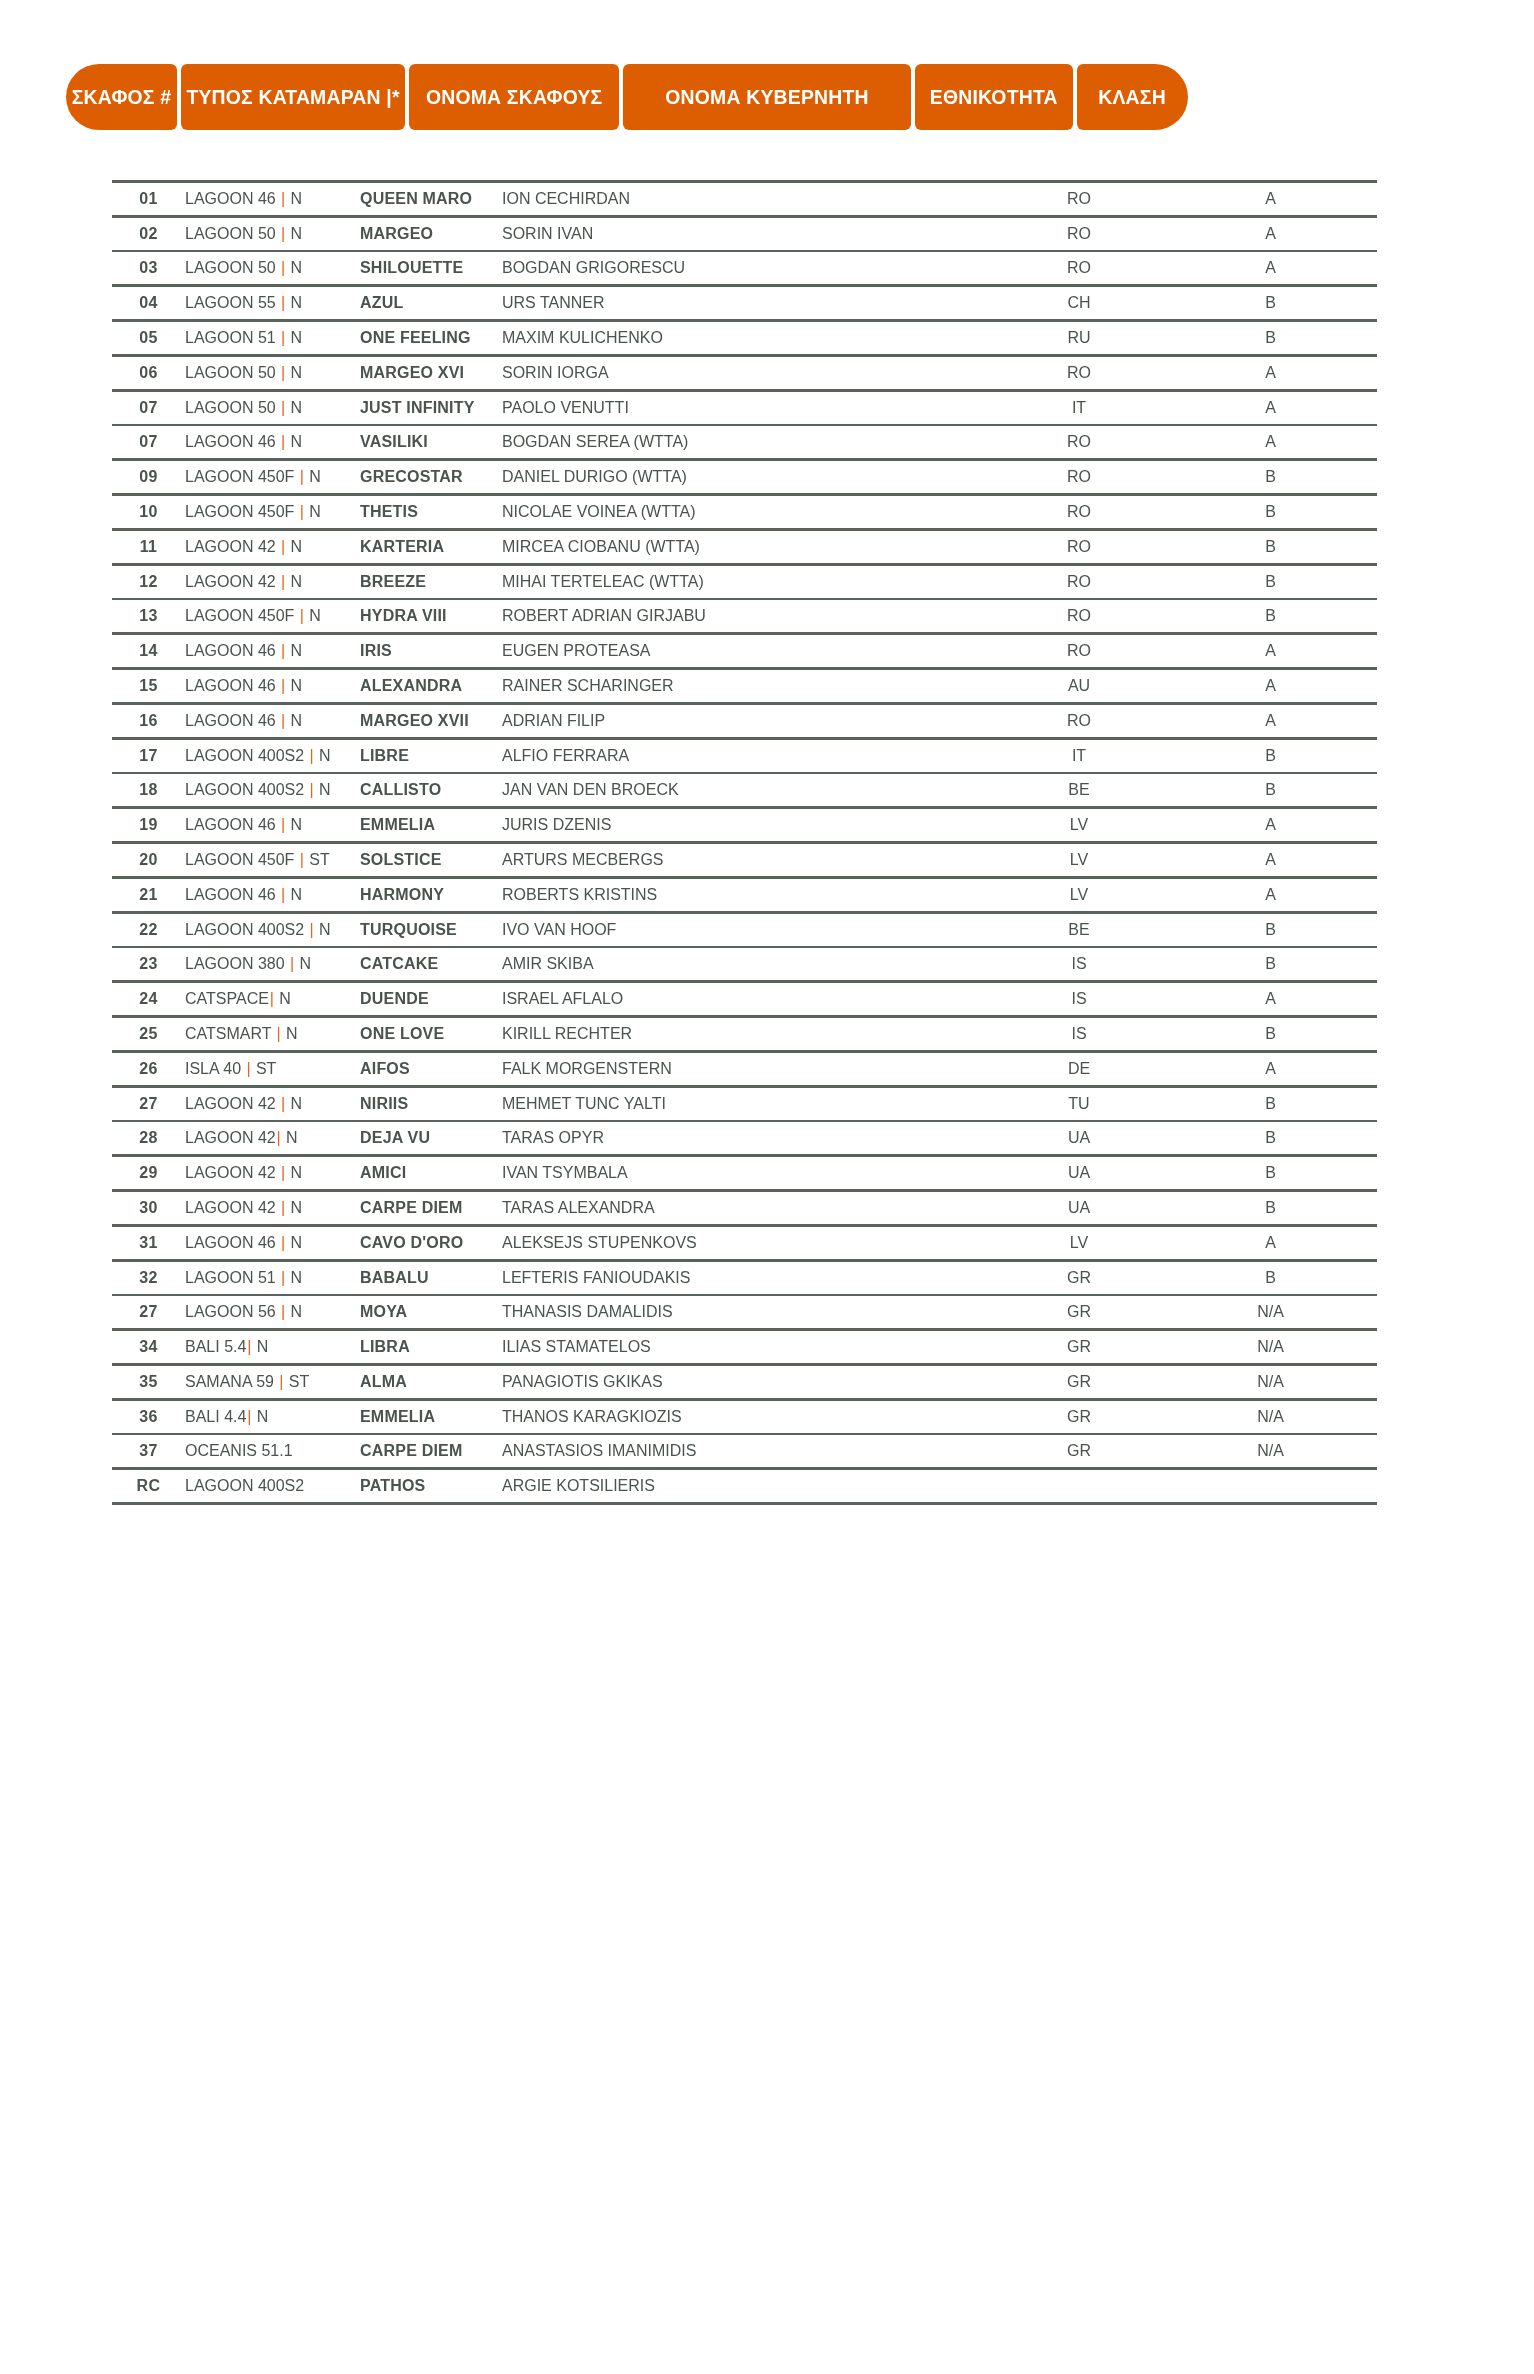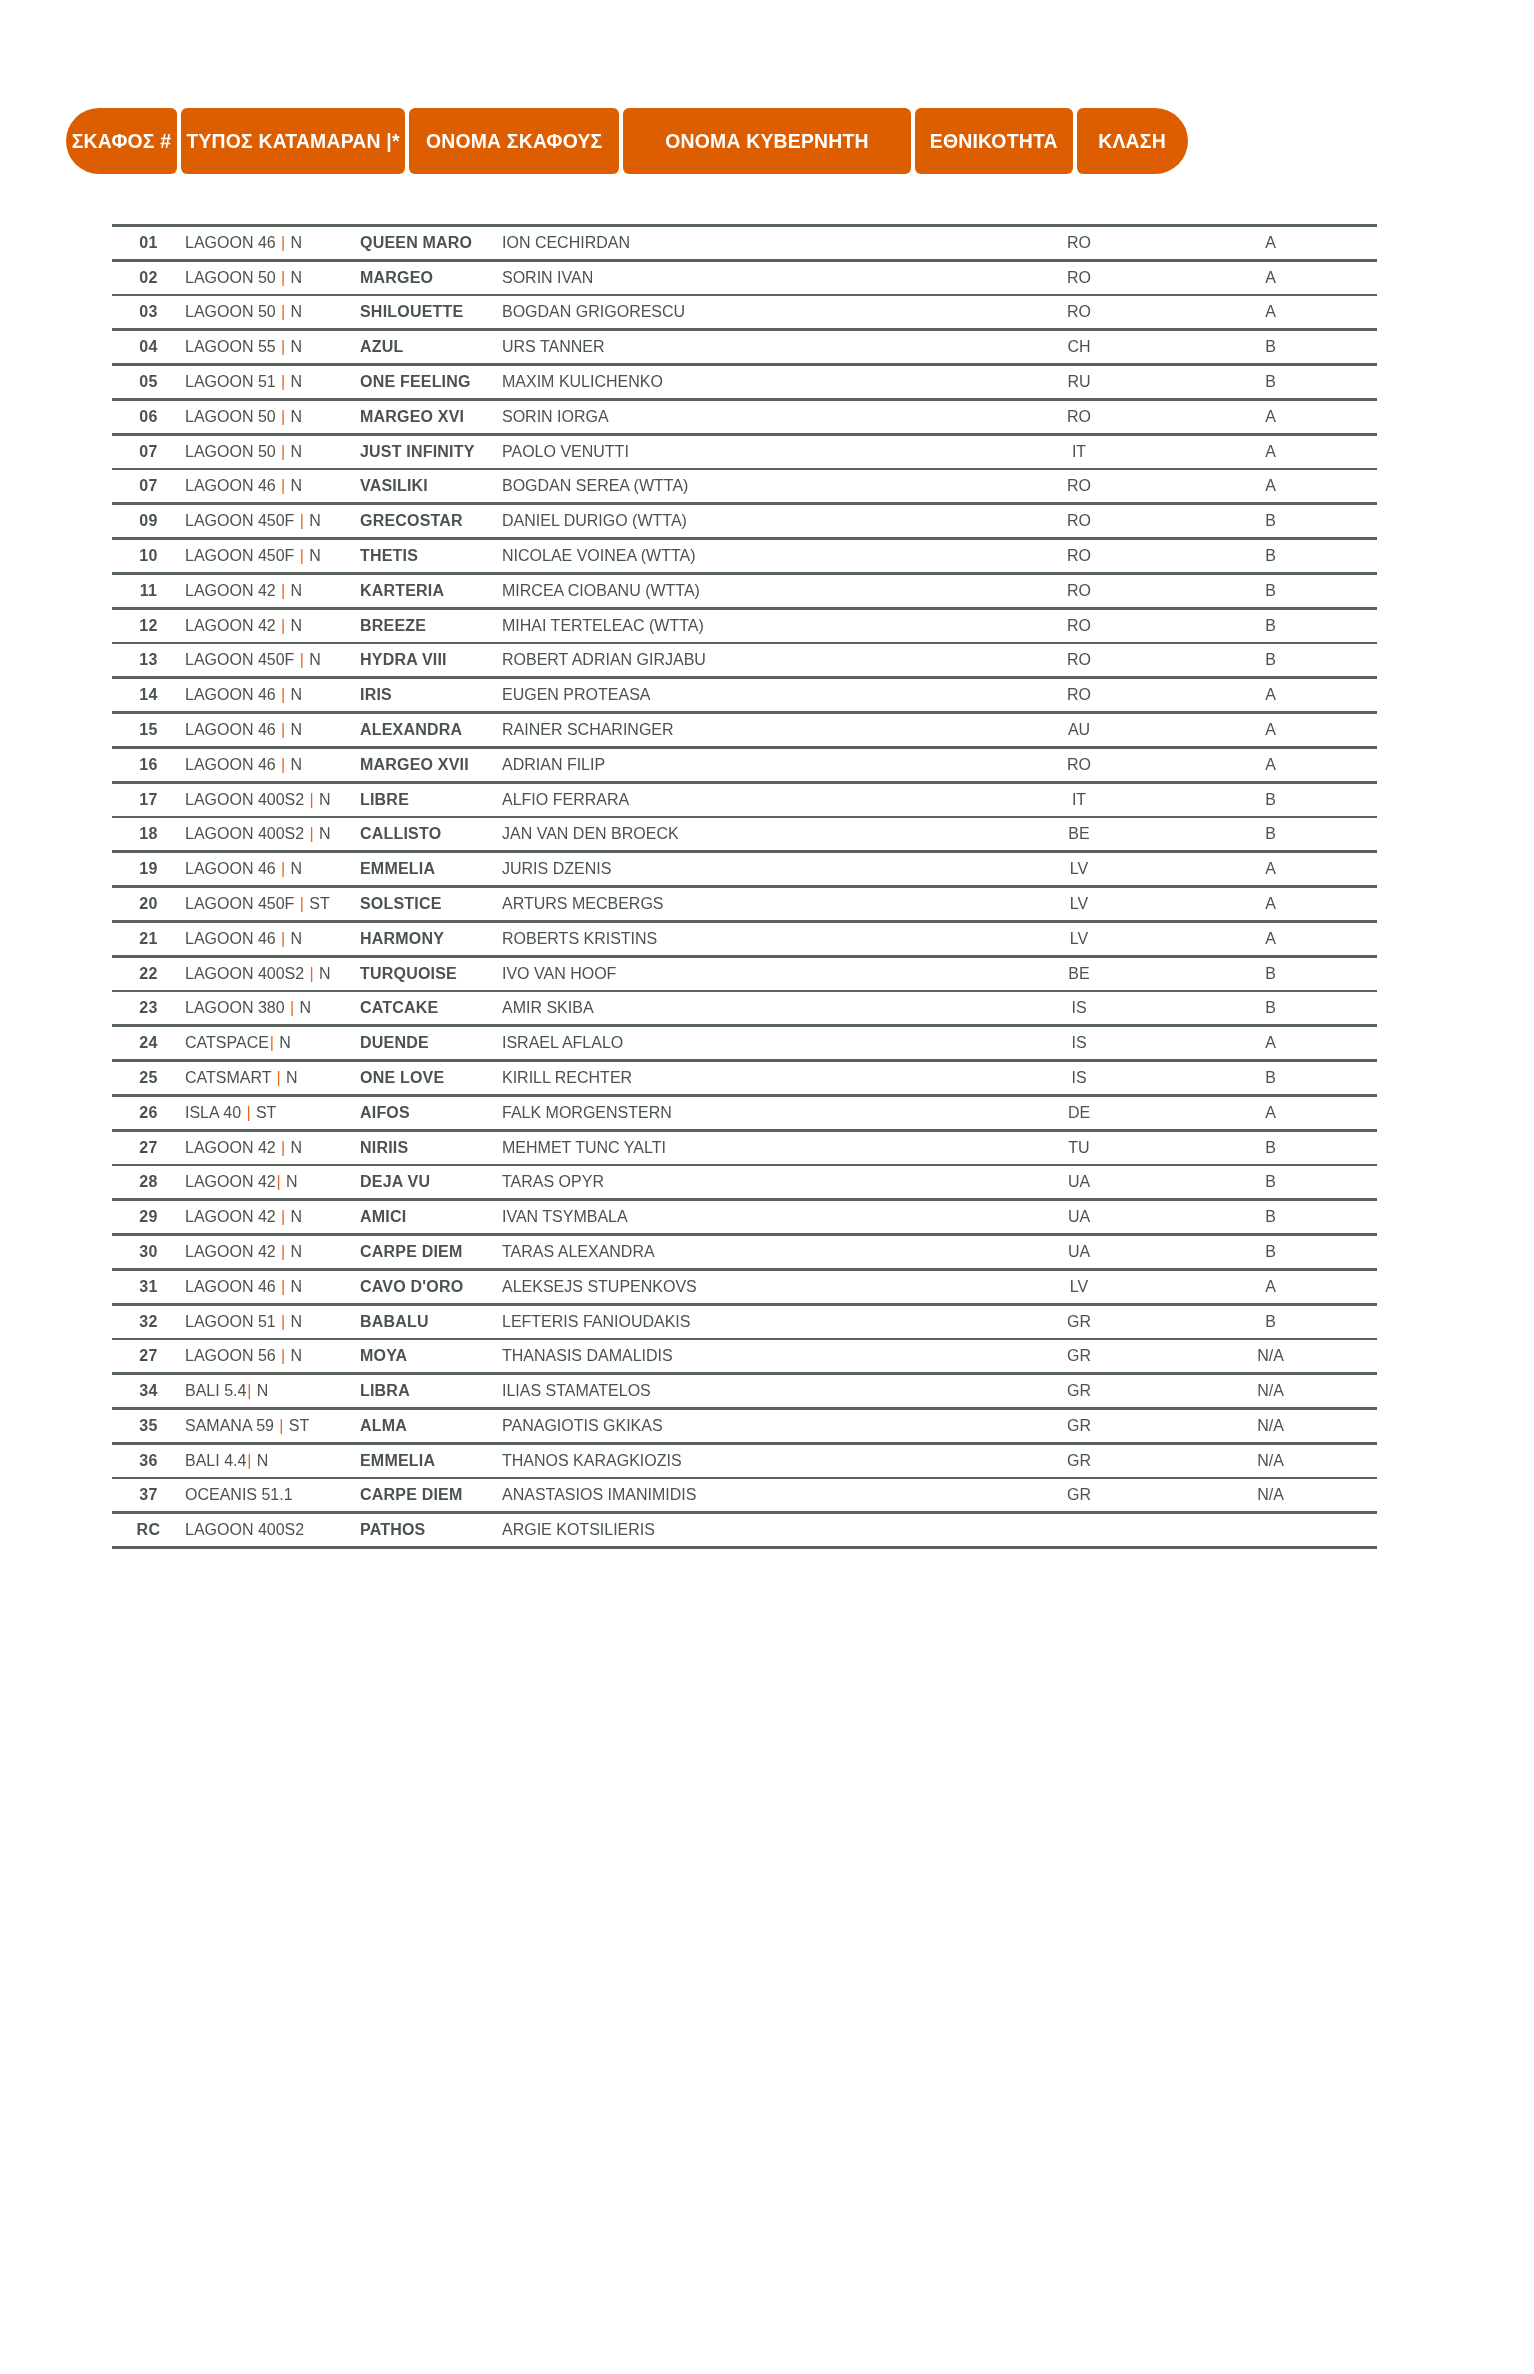--- a/index.html
+++ b/index.html
@@ -12,21 +12,20 @@
     height: 2374px;
     font-family: "Liberation Sans", sans-serif;
     -webkit-font-smoothing: antialiased;
   }
   .page {
     position: relative;
     width: 1535px;
     height: 1682px;
     background: #ffffff;
     overflow: hidden;
-    margin-top: 44px;
   }
 
   
   .header-row {
     position: absolute;
     left: 66px;
     top: 64px;
     width: 1334px;
     height: 66px;
     display: flex;

